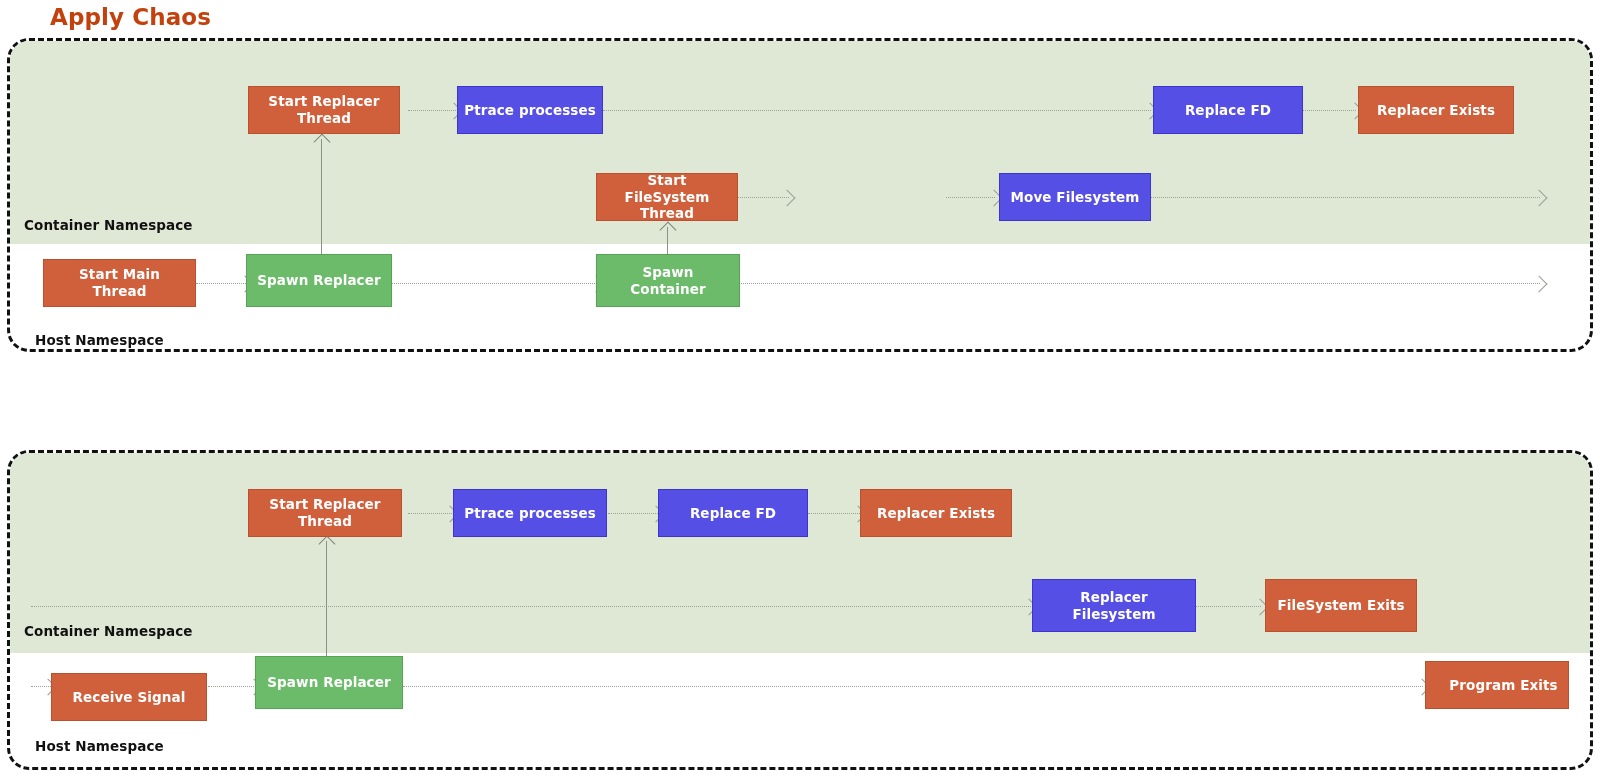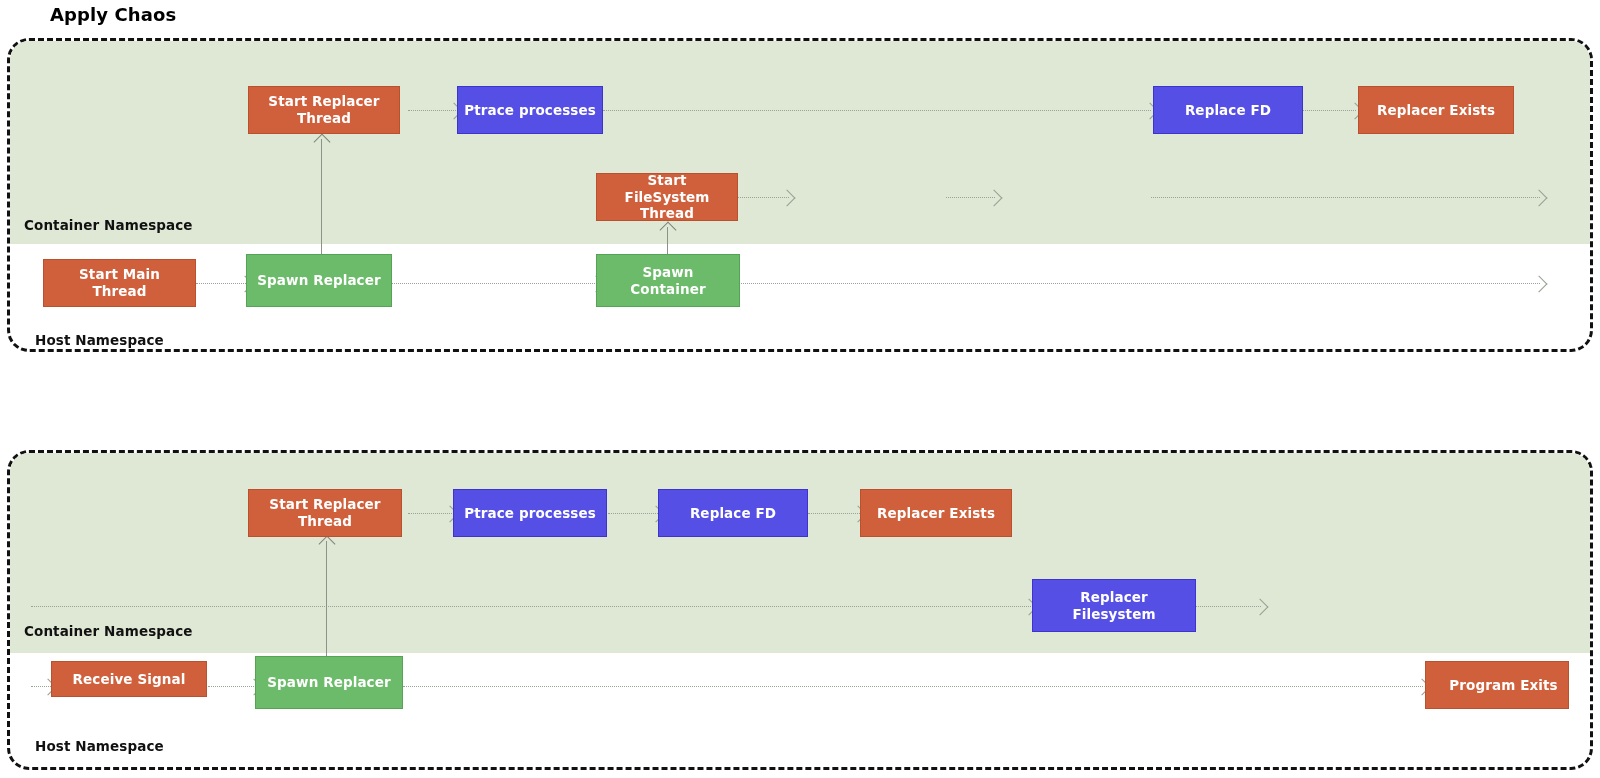--- a/index.html
+++ b/index.html
@@ -17,23 +17,23 @@
   #diagram-root {
     position: absolute;
     left: 0; top: 0;
     width: 1600px;
     height: 778px;
   }
   .page-title {
     position: absolute;
     left: 50px;
     top: 4px;
-    font-size: 18px;
+    font-size: 23px;
     font-weight: bold;
-    color: #000000;
+    color: #c2410c;
     letter-spacing: 0.1px;
     white-space: nowrap;
   }
   
   .panel {
     position: absolute;
     box-sizing: border-box;
     border: 3px dashed #111111;
     border-radius: 22px;
     background: #ffffff;
@@ -178,20 +178,21 @@
 
     <div class="node blue" style="left:447px; top:45px; width:146px; height:48px;">Ptrace processes</div>
 
     <div class="node blue" style="left:1143px; top:45px; width:150px; height:48px;">Replace FD</div>
 
     <div class="node orange" style="left:1348px; top:45px; width:156px; height:48px;">Replacer Exists</div>
 
     <div class="node orange" style="left:586px; top:132px; width:142px; height:48px;">Start FileSystem Thread</div>
 
 
+    <div class="node blue" style="left:989px; top:132px; width:152px; height:48px;">Move Filesystem</div>
 
     <div class="node orange" style="left:33px; top:218px; width:153px; height:48px;">Start Main Thread</div>
 
     <div class="node green" style="left:236px; top:213px; width:146px; height:53px;">Spawn Replacer</div>
 
     <div class="node green" style="left:586px; top:213px; width:144px; height:53px;">Spawn Container</div>
   </div>
 
   <div class="panel" id="panel-recover">
 
@@ -230,21 +231,22 @@
     <div class="node orange" style="left:238px; top:36px; width:154px; height:48px;">Start Replacer Thread</div>
 
     <div class="node blue" style="left:443px; top:36px; width:154px; height:48px;">Ptrace processes</div>
 
     <div class="node blue" style="left:648px; top:36px; width:150px; height:48px;">Replace FD</div>
 
     <div class="node orange" style="left:850px; top:36px; width:152px; height:48px;">Replacer Exists</div>
 
     <div class="node blue" style="left:1022px; top:126px; width:164px; height:53px;">Replacer Filesystem</div>
 
-
-    <div class="node orange" style="left:41px; top:208px; width:156px; height:36px;">Receive Signal</div>
+    <div class="node orange" style="left:1255px; top:126px; width:152px; height:53px;">FileSystem Exits</div>
+
+    <div class="node orange" style="left:41px; top:220px; width:156px; height:48px;">Receive Signal</div>
 
     <div class="node green" style="left:245px; top:203px; width:148px; height:53px;">Spawn Replacer</div>
 
     <div class="node orange" style="left:1415px; top:208px; width:144px; height:48px;padding-left:19px;">Program Exits</div>
   </div>
 
 </div>
 
 </body></html>

